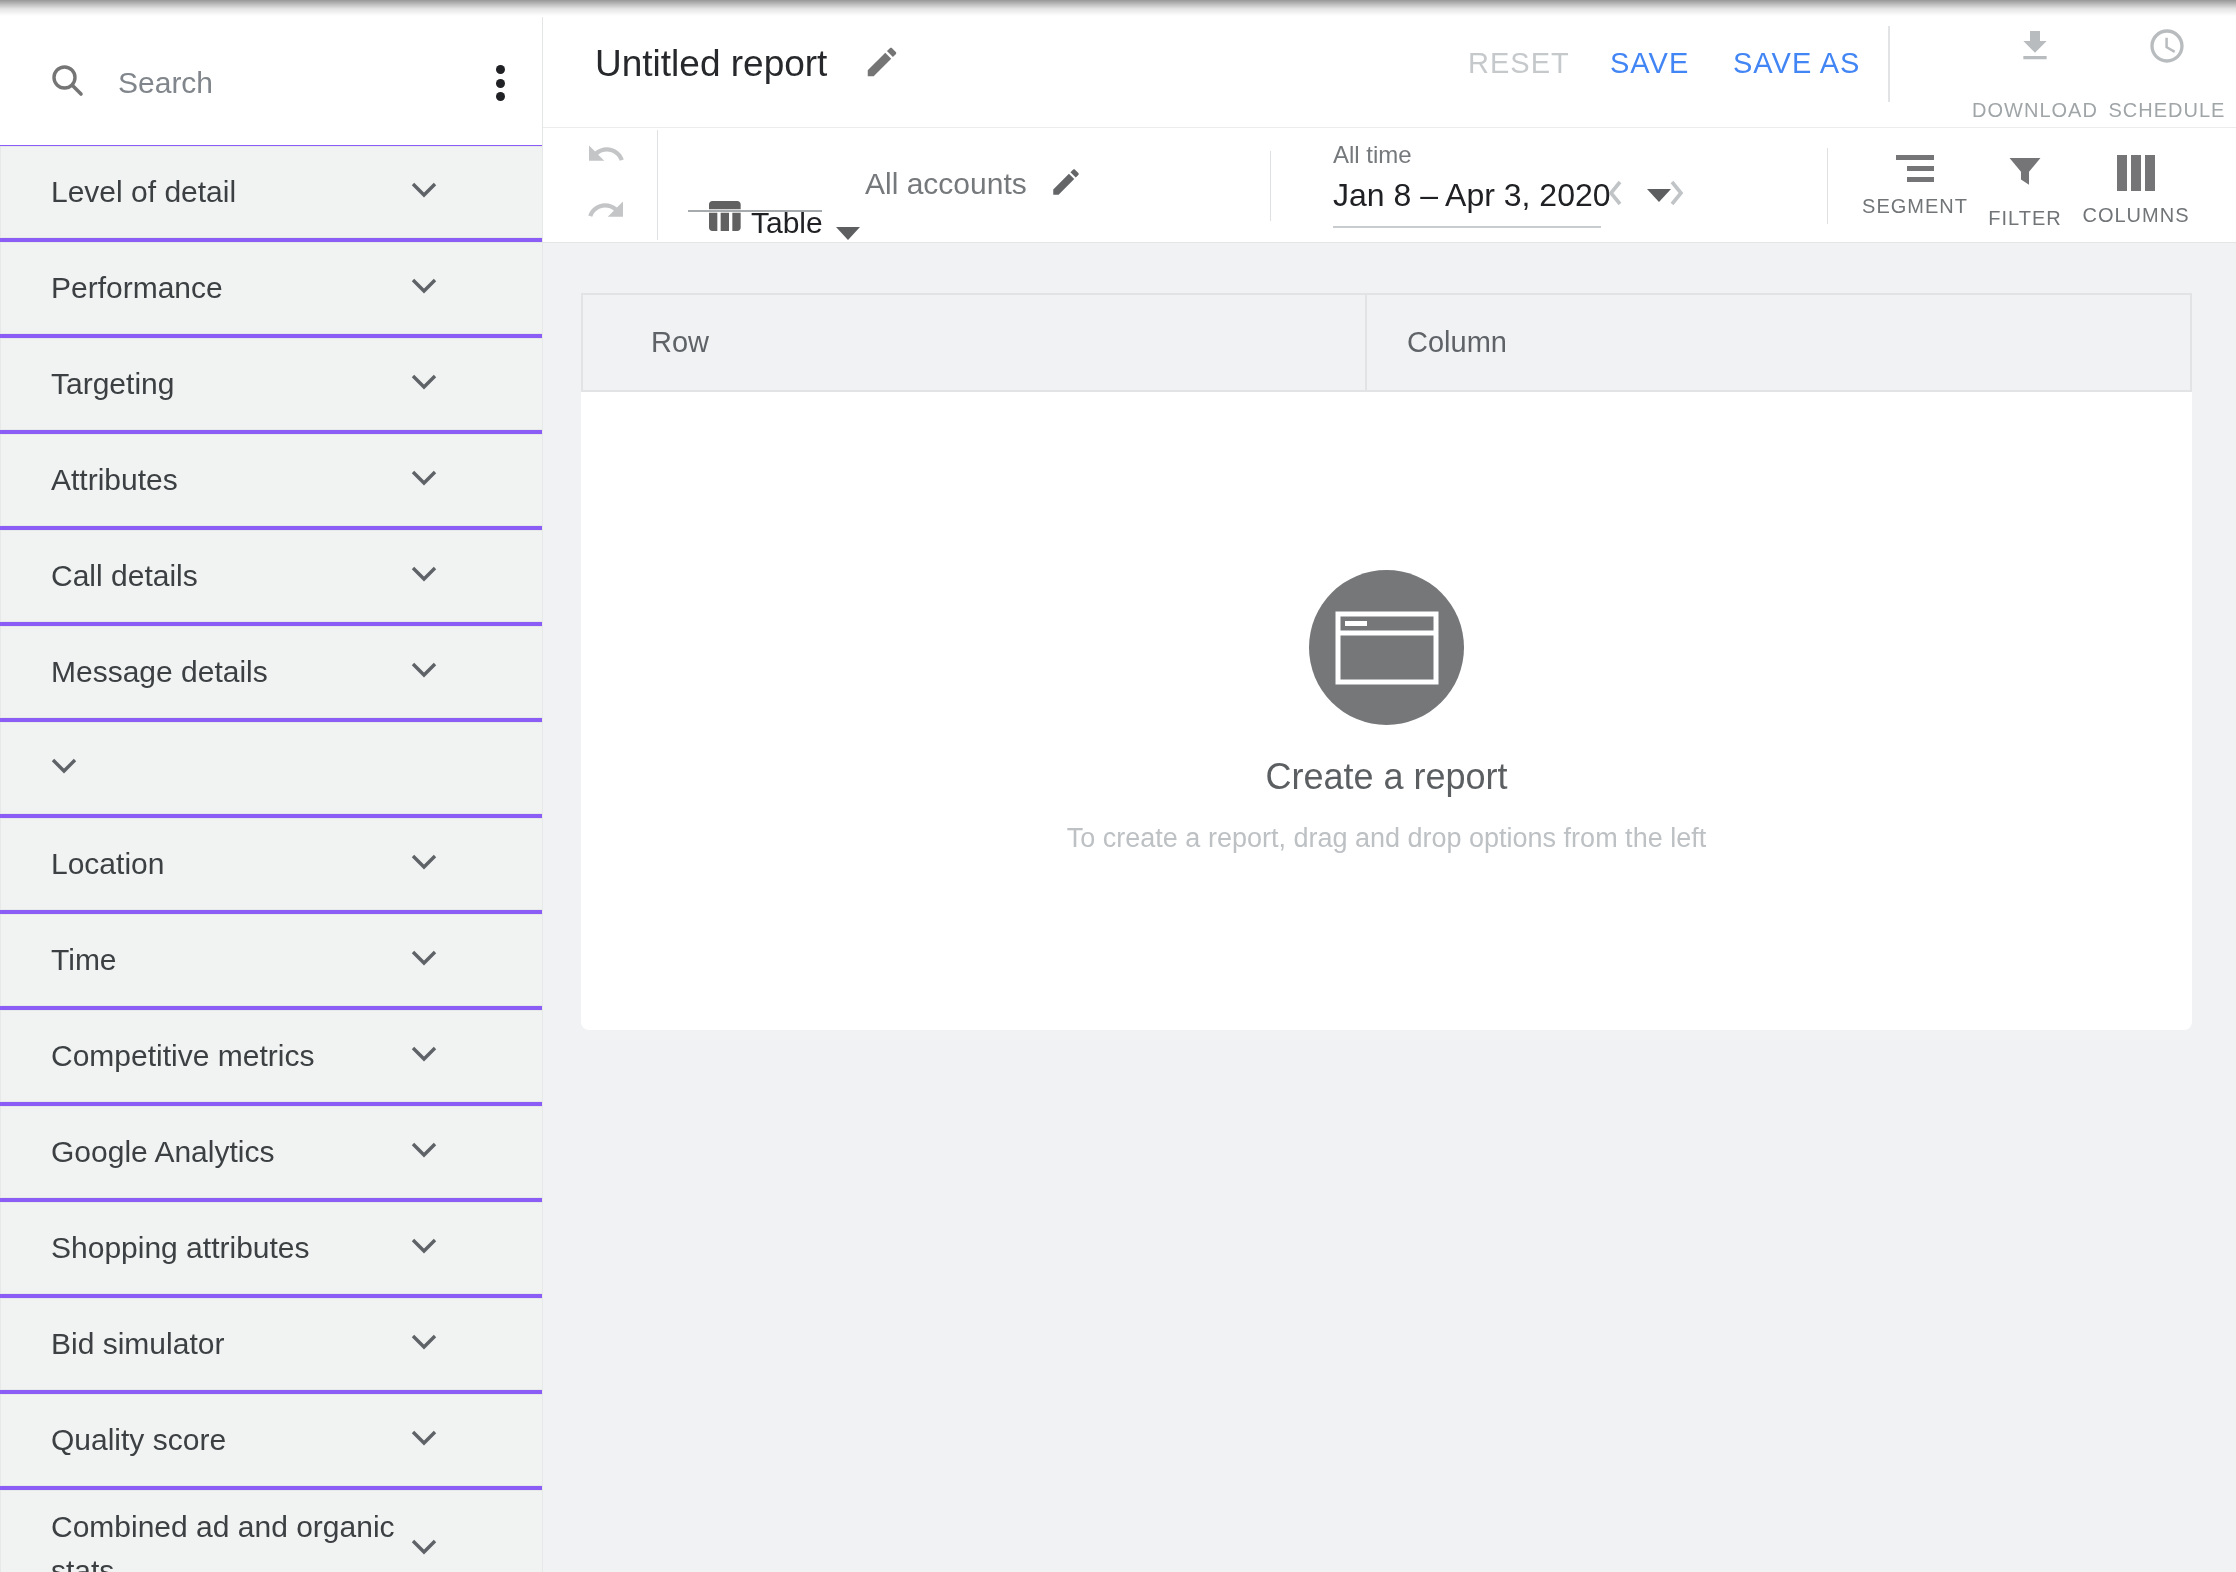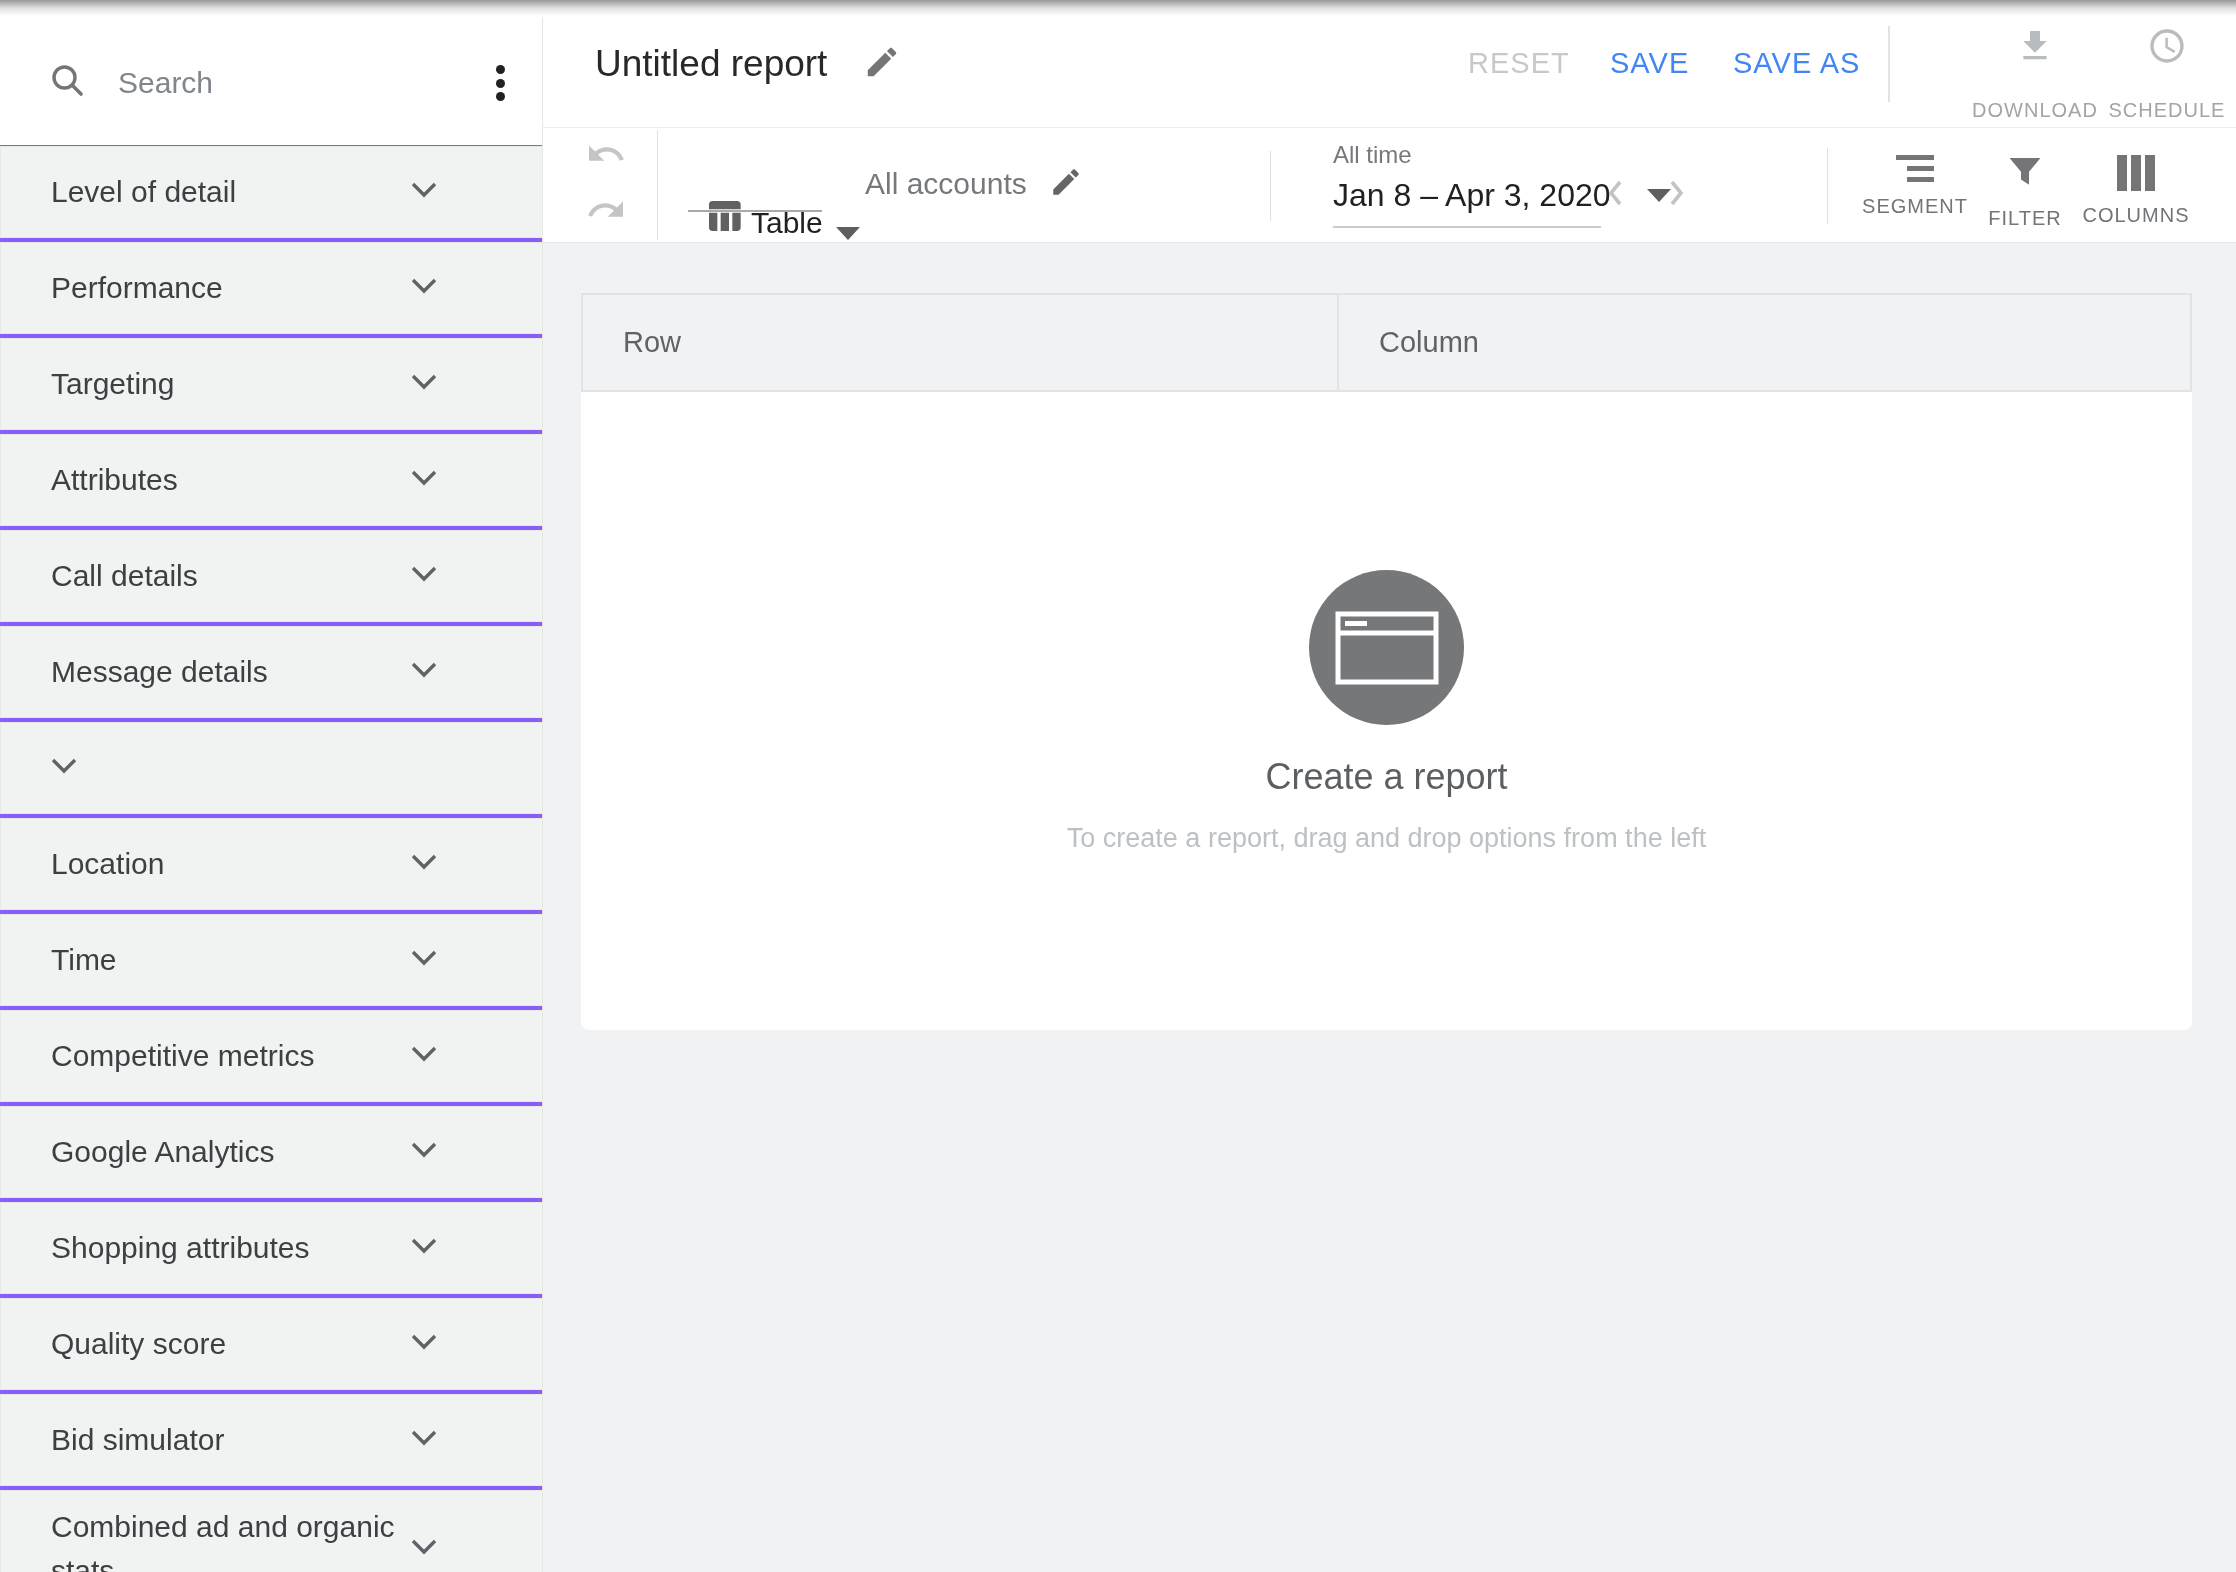--- a/index.html
+++ b/index.html
@@ -81,21 +81,21 @@
   .seg-icon{width:38px;height:27px;display:flex;flex-direction:column;justify-content:space-between;}
   .seg-icon i{display:block;height:5px;background:#757578;}
   .seg-line1{width:38px;}
   .seg-line2,.seg-line3{width:27px;margin-left:11px;}
   .cols-icon{display:flex;gap:4px;height:36px;align-items:stretch;}
   .cols-icon i{display:block;width:10px;background:#757578;}
 
   
   .content{position:absolute;top:243px;left:0;width:1693px;height:1329px;background:#f0f2f3;}
   .card{position:absolute;left:38px;top:50px;width:1611px;height:737px;}
-  .card-header{height:99px;display:flex;background:#f1f2f3;border:2px solid #e1e3e4;box-sizing:border-box;}
+  .card-header{height:99px;display:flex;background:#f1f2f3;border:2px solid #e1e3e4;box-sizing:border-box;padding-left:28px;}
   .drop-cell{display:flex;align-items:center;padding-left:40px;font-size:29px;color:#5f6368;box-sizing:border-box;cursor:pointer;}
   .row-cell{width:756px;border-right:2px solid #e1e3e4;}
   .col-cell{flex:1;}
   .card-body{height:638px;background:#fff;border-radius:0 0 8px 8px;display:flex;flex-direction:column;align-items:center;}
   .empty-circle{margin-top:178px;width:155px;height:155px;border-radius:50%;background:#757779;
     display:flex;align-items:center;justify-content:center;}
   .empty-title{margin-top:31px;font-size:36px;color:#5c5f62;}
   .empty-sub{margin-top:25px;font-size:27px;color:#bdc1c4;}
 </style>
 </head>
@@ -183,27 +183,27 @@
             <polyline points="2,2 13,13 24,2" fill="none" stroke="#5f6368" stroke-width="3.4"></polyline>
           </svg></span>
     </div>
     <div class="side-item">
       <span class="side-label">Shopping attributes</span>
       <span class="side-chevron"><svg width="26" height="16" viewBox="0 0 26 16">
             <polyline points="2,2 13,13 24,2" fill="none" stroke="#5f6368" stroke-width="3.4"></polyline>
           </svg></span>
     </div>
     <div class="side-item">
+      <span class="side-label">Bid simulator</span>
+      <span class="side-chevron"><svg width="26" height="16" viewBox="0 0 26 16">
+            <polyline points="2,2 13,13 24,2" fill="none" stroke="#5f6368" stroke-width="3.4"></polyline>
+          </svg></span>
+    </div>
+    <div class="side-item">
       <span class="side-label">Quality score</span>
-      <span class="side-chevron"><svg width="26" height="16" viewBox="0 0 26 16">
-            <polyline points="2,2 13,13 24,2" fill="none" stroke="#5f6368" stroke-width="3.4"></polyline>
-          </svg></span>
-    </div>
-    <div class="side-item">
-      <span class="side-label">Bid simulator</span>
       <span class="side-chevron"><svg width="26" height="16" viewBox="0 0 26 16">
             <polyline points="2,2 13,13 24,2" fill="none" stroke="#5f6368" stroke-width="3.4"></polyline>
           </svg></span>
     </div>
     <div class="side-item tall">
       <span class="side-label">Combined ad and organic stats</span>
       <span class="side-chevron"><svg width="26" height="16" viewBox="0 0 26 16">
             <polyline points="2,2 13,13 24,2" fill="none" stroke="#5f6368" stroke-width="3.4"></polyline>
           </svg></span>
     </div>

